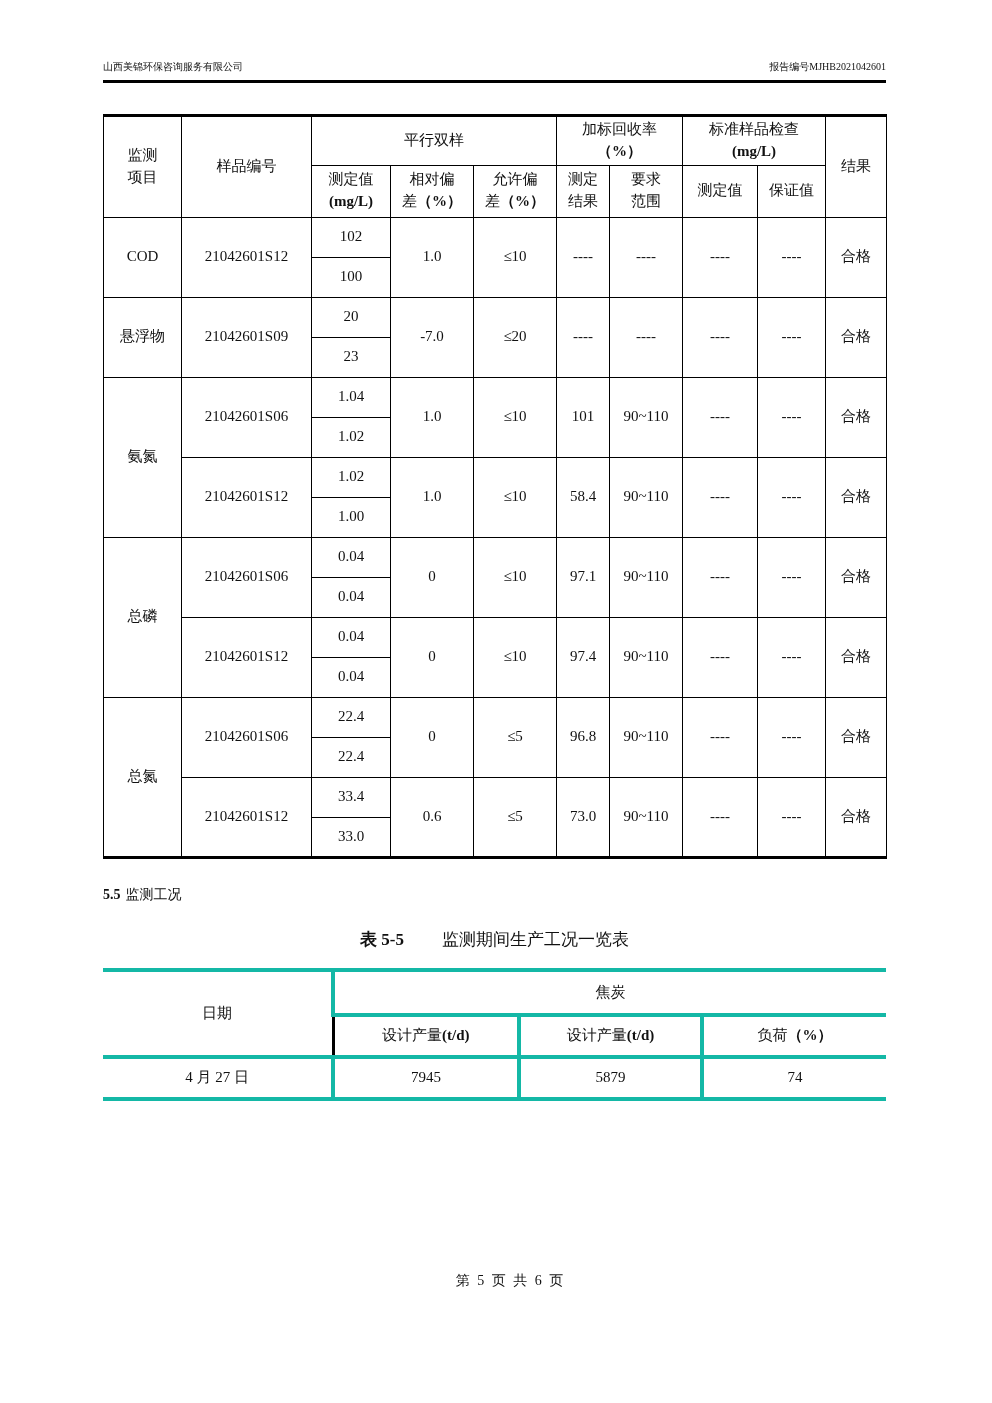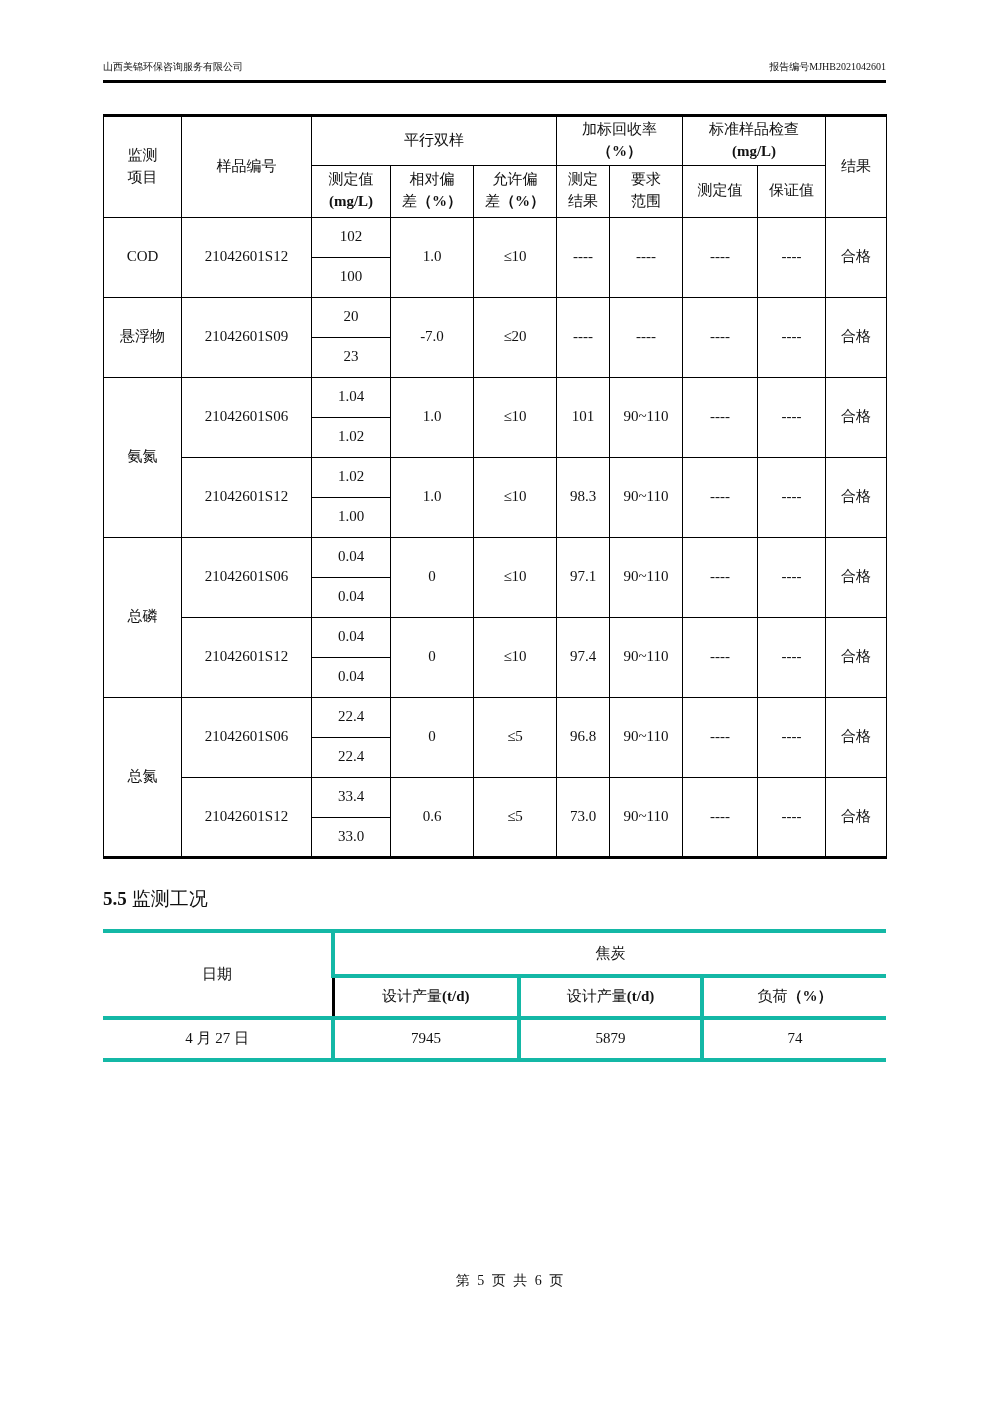--- a/index.html
+++ b/index.html
@@ -34,21 +34,21 @@
     padding: 2px 1px;
     line-height: 1.45;
   }
   table.qc { border-top: 3px solid #000; border-bottom: 3px solid #000; }
   table.qc tr.h1 th { height: 46px; }
   table.qc tr.h2 th { height: 52px; }
   table.qc td { height: 40px; }
   .bu { font-weight: bold; }
 
   
-  .section-heading { margin-top: 27px; font-size: 19px; }
+  .section-heading { margin-top: 27px; font-size: 14px; }
   .section-heading .num { font-weight: bold; margin-right: 5px; }
   .para { margin-top: 26px; font-size: 17px; text-indent: 2em; padding-left: 22px; }
   .caption { margin-top: 24px; font-size: 17px; text-align: center; }
   .caption .cap-label { font-weight: bold; margin-right: 38px; }
 
   
   table.prod {
     border-collapse: collapse; width: 783px;
     margin-top: 17px;
     table-layout: fixed;
@@ -163,21 +163,21 @@
       <td rowspan="2">合格</td>
     </tr>
     <tr>
       <td>1.02</td>
     </tr>
     <tr>
       <td rowspan="2">21042601S12</td>
       <td>1.02</td>
       <td rowspan="2">1.0</td>
       <td rowspan="2">≤10</td>
-      <td rowspan="2">98.3</td>
+      <td rowspan="2">58.4</td>
       <td rowspan="2">90~110</td>
       <td rowspan="2">----</td>
       <td rowspan="2">----</td>
       <td rowspan="2">合格</td>
     </tr>
     <tr>
       <td>1.00</td>
     </tr>
 
     <tr>
@@ -240,20 +240,23 @@
       <td>33.0</td>
     </tr>
   </tbody>
     </table>
 
   <div class="section-heading">
     <span class="num">5.5</span><span>监测工况</span>
   </div>
 
 
+  <div class="caption">
+    <span class="cap-label">表 5-5</span><span>监测期间生产工况一览表</span>
+  </div>
 
   <table class="prod">
     <colgroup>
       <col style="width:230px">
         <col style="width:186px">
         <col style="width:183px">
         <col style="width:184px">
     </colgroup>
     <tbody>
         <tr class="p1">

